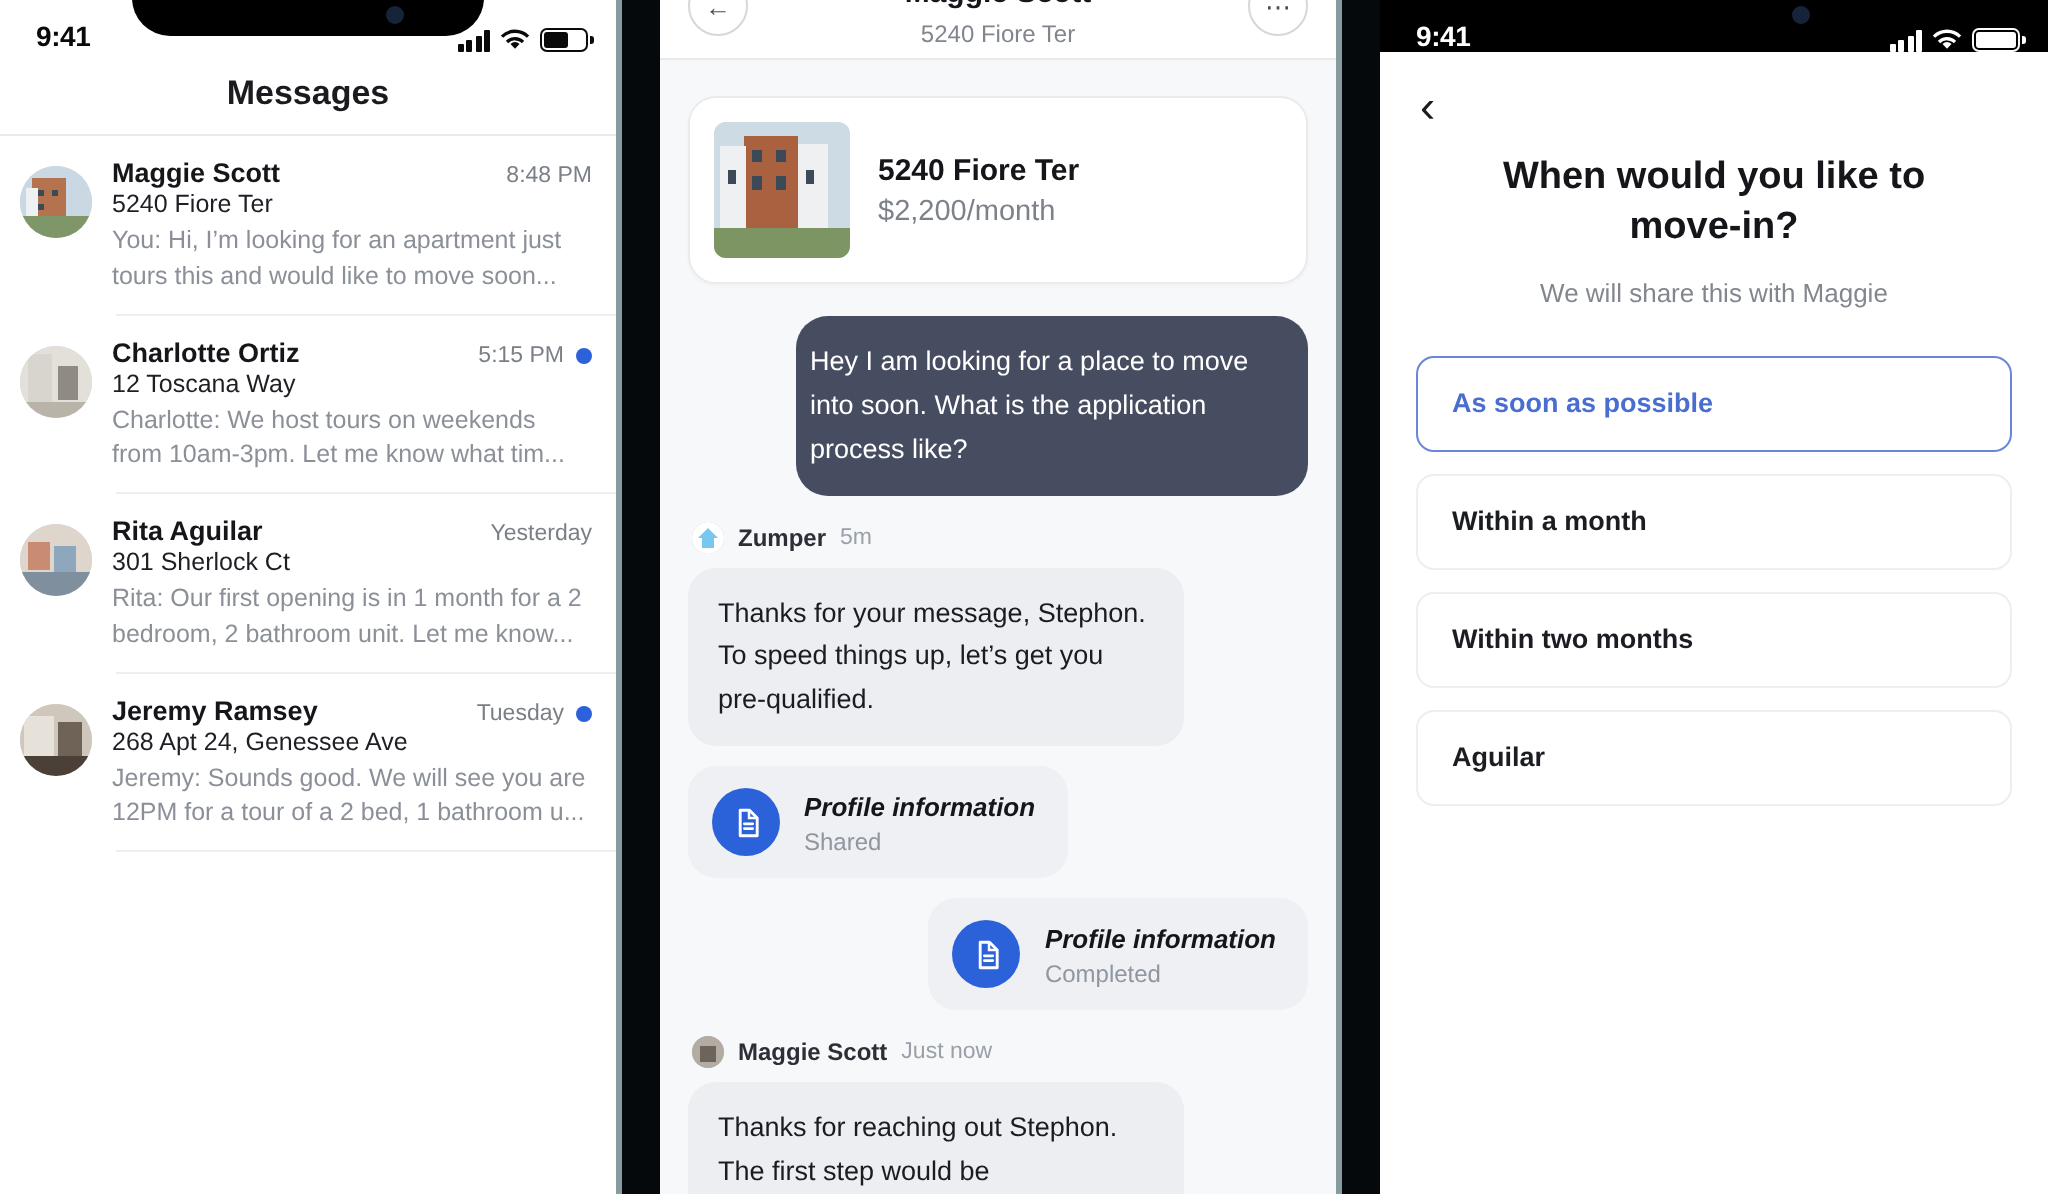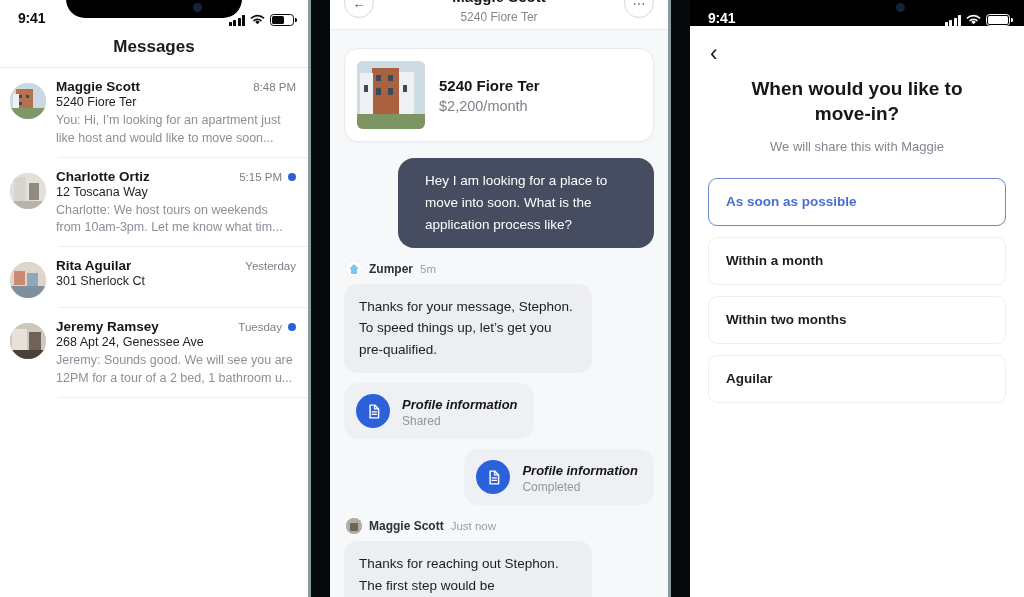--- a/index.html
+++ b/index.html
@@ -177,21 +177,21 @@
   .prop-price { font-size: 14.5px; color: #7c818a; margin-top: 4px; }
 
   .row-right { display:flex; justify-content:flex-end; }
   .row-left  { display:flex; justify-content:flex-start; }
 
   .bubble-out {
     max-width: 256px;
     background: #464d60;
     color: #fff;
     border-radius: 16px;
-    padding: 12px 27px;
+    padding: 12px 7px;
     font-size: 13.5px; line-height: 1.62;
   }
   .bubble-in {
     max-width: 248px;
     background: #eceef1;
     color: #1a1c21;
     border-radius: 14px;
     padding: 12px 15px;
     font-size: 13.5px; line-height: 1.62;
   }
@@ -317,21 +317,21 @@
             </div>
         </div>
         <div class="convo-body">
           <div class="convo-top">
             <span class="convo-name">Maggie Scott</span>
             <span class="convo-meta">
               <span class="convo-time">8:48 PM</span>
             </span>
           </div>
           <div class="convo-addr">5240 Fiore Ter</div>
-          <div class="convo-snippet">You: Hi, I’m looking for an apartment just like host and would like to move soon...</div>
+          <div class="convo-snippet">You: Hi, I’m looking for an apartment just tours this and would like to move soon...</div>
         </div>
       </div>
       <div class="list-divider"></div>
 
       <div class="convo">
         <div class="avatar">
           <div class="ph">
               <div class="sky" style="background:#e3e0da"></div>
             <div class="wht" style="left:10%;top:12%;width:34%;height:76%;background:#d8d5cf"></div>
             <div class="bld" style="left:54%;top:30%;width:26%;height:46%;background:#8f8a82"></div>
@@ -362,20 +362,21 @@
             </div>
         </div>
         <div class="convo-body">
           <div class="convo-top">
             <span class="convo-name">Rita Aguilar</span>
             <span class="convo-meta">
               <span class="convo-time">Yesterday</span>
             </span>
           </div>
           <div class="convo-addr">301 Sherlock Ct</div>
+          <div class="convo-snippet">Rita: Our first opening is in 1 month for a 2 bedroom, 2 bathroom unit. Let me know...</div>
         </div>
       </div>
       <div class="list-divider"></div>
 
       <div class="convo">
         <div class="avatar">
           <div class="ph">
               <div class="sky" style="background:#cfc7bb"></div>
             <div class="wht" style="left:6%;top:18%;width:40%;height:60%;background:#e6e2da"></div>
             <div class="bld" style="left:52%;top:26%;width:34%;height:48%;background:#6f6257"></div>

